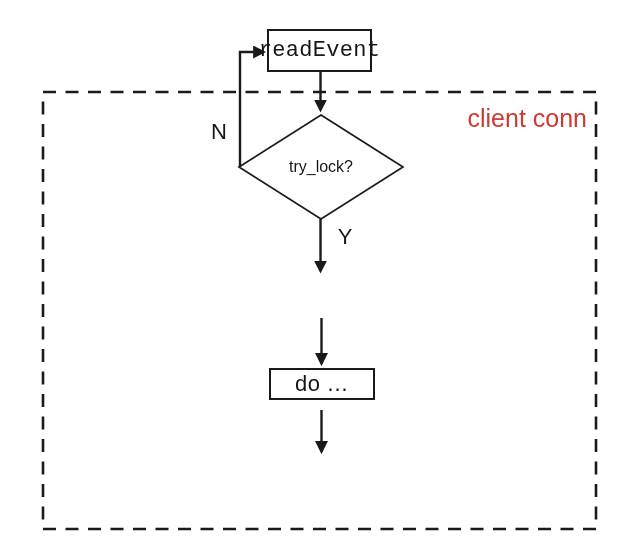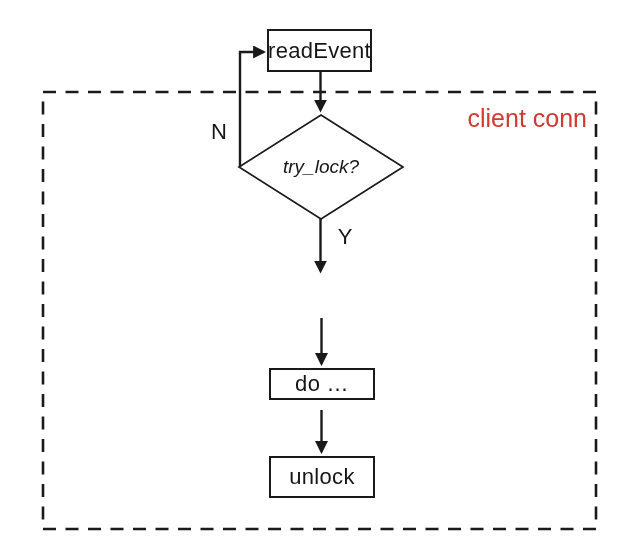--- a/index.html
+++ b/index.html
@@ -28,36 +28,35 @@
     box-sizing: border-box;
     border: 2px solid #1a1a1a;
     background: #ffffff;
     display: flex;
     align-items: center;
     justify-content: center;
     font-size: 22px;
     letter-spacing: 0.3px;
     white-space: nowrap;
   }
-  .node-readevent { left: 267px; top: 29px;  width: 105px; height: 43px; }
+  .node-readevent { left: 267px; top: 29px;  width: 105px; height: 43px; font-family: Liberation Mono, monospace; }
   .node-read      { left: 268px; top: 276px; width: 106px; height: 42px; }
   .node-do        { left: 269px; top: 368px; width: 106px; height: 32px; }
   .node-unlock    { left: 269px; top: 456px; width: 106px; height: 42px; }
   .decision-label {
     position: absolute;
     left: 239px;
     top: 153px;
     width: 164px;
     height: 28px;
     display: flex;
     align-items: center;
     justify-content: center;
-    font-size: 19px;
+    font-size: 16px;
     white-space: nowrap;
-    font-style: italic;
   }
   .edge-label {
     position: absolute;
     font-size: 22px;
     width: 26px;
     text-align: center;
     white-space: nowrap;
   }
   .edge-label-n { left: 206px; top: 119px; }
   .edge-label-y { left: 332px; top: 224px; }
@@ -99,21 +98,20 @@
     <polyline points="240,167 240,52 263.5,52" fill="none" stroke="#1a1a1a" stroke-width="2.4" stroke-linejoin="miter" marker-end="url(#ah)"></polyline>
   </svg>
 
   <div class="node node-readevent">readEvent</div>
 
   <div class="decision-label">try_lock?</div>
 
 
   <div class="node node-do">do …</div>
 
-  <div class="node node-unlock">unlock</div>
 
   <div class="edge-label edge-label-n">N</div>
 
   <div class="edge-label edge-label-y">Y</div>
 
   <div class="region-label" style="color: rgb(207, 58, 49);">client conn</div>
 
 </div>
 
 </body></html>

